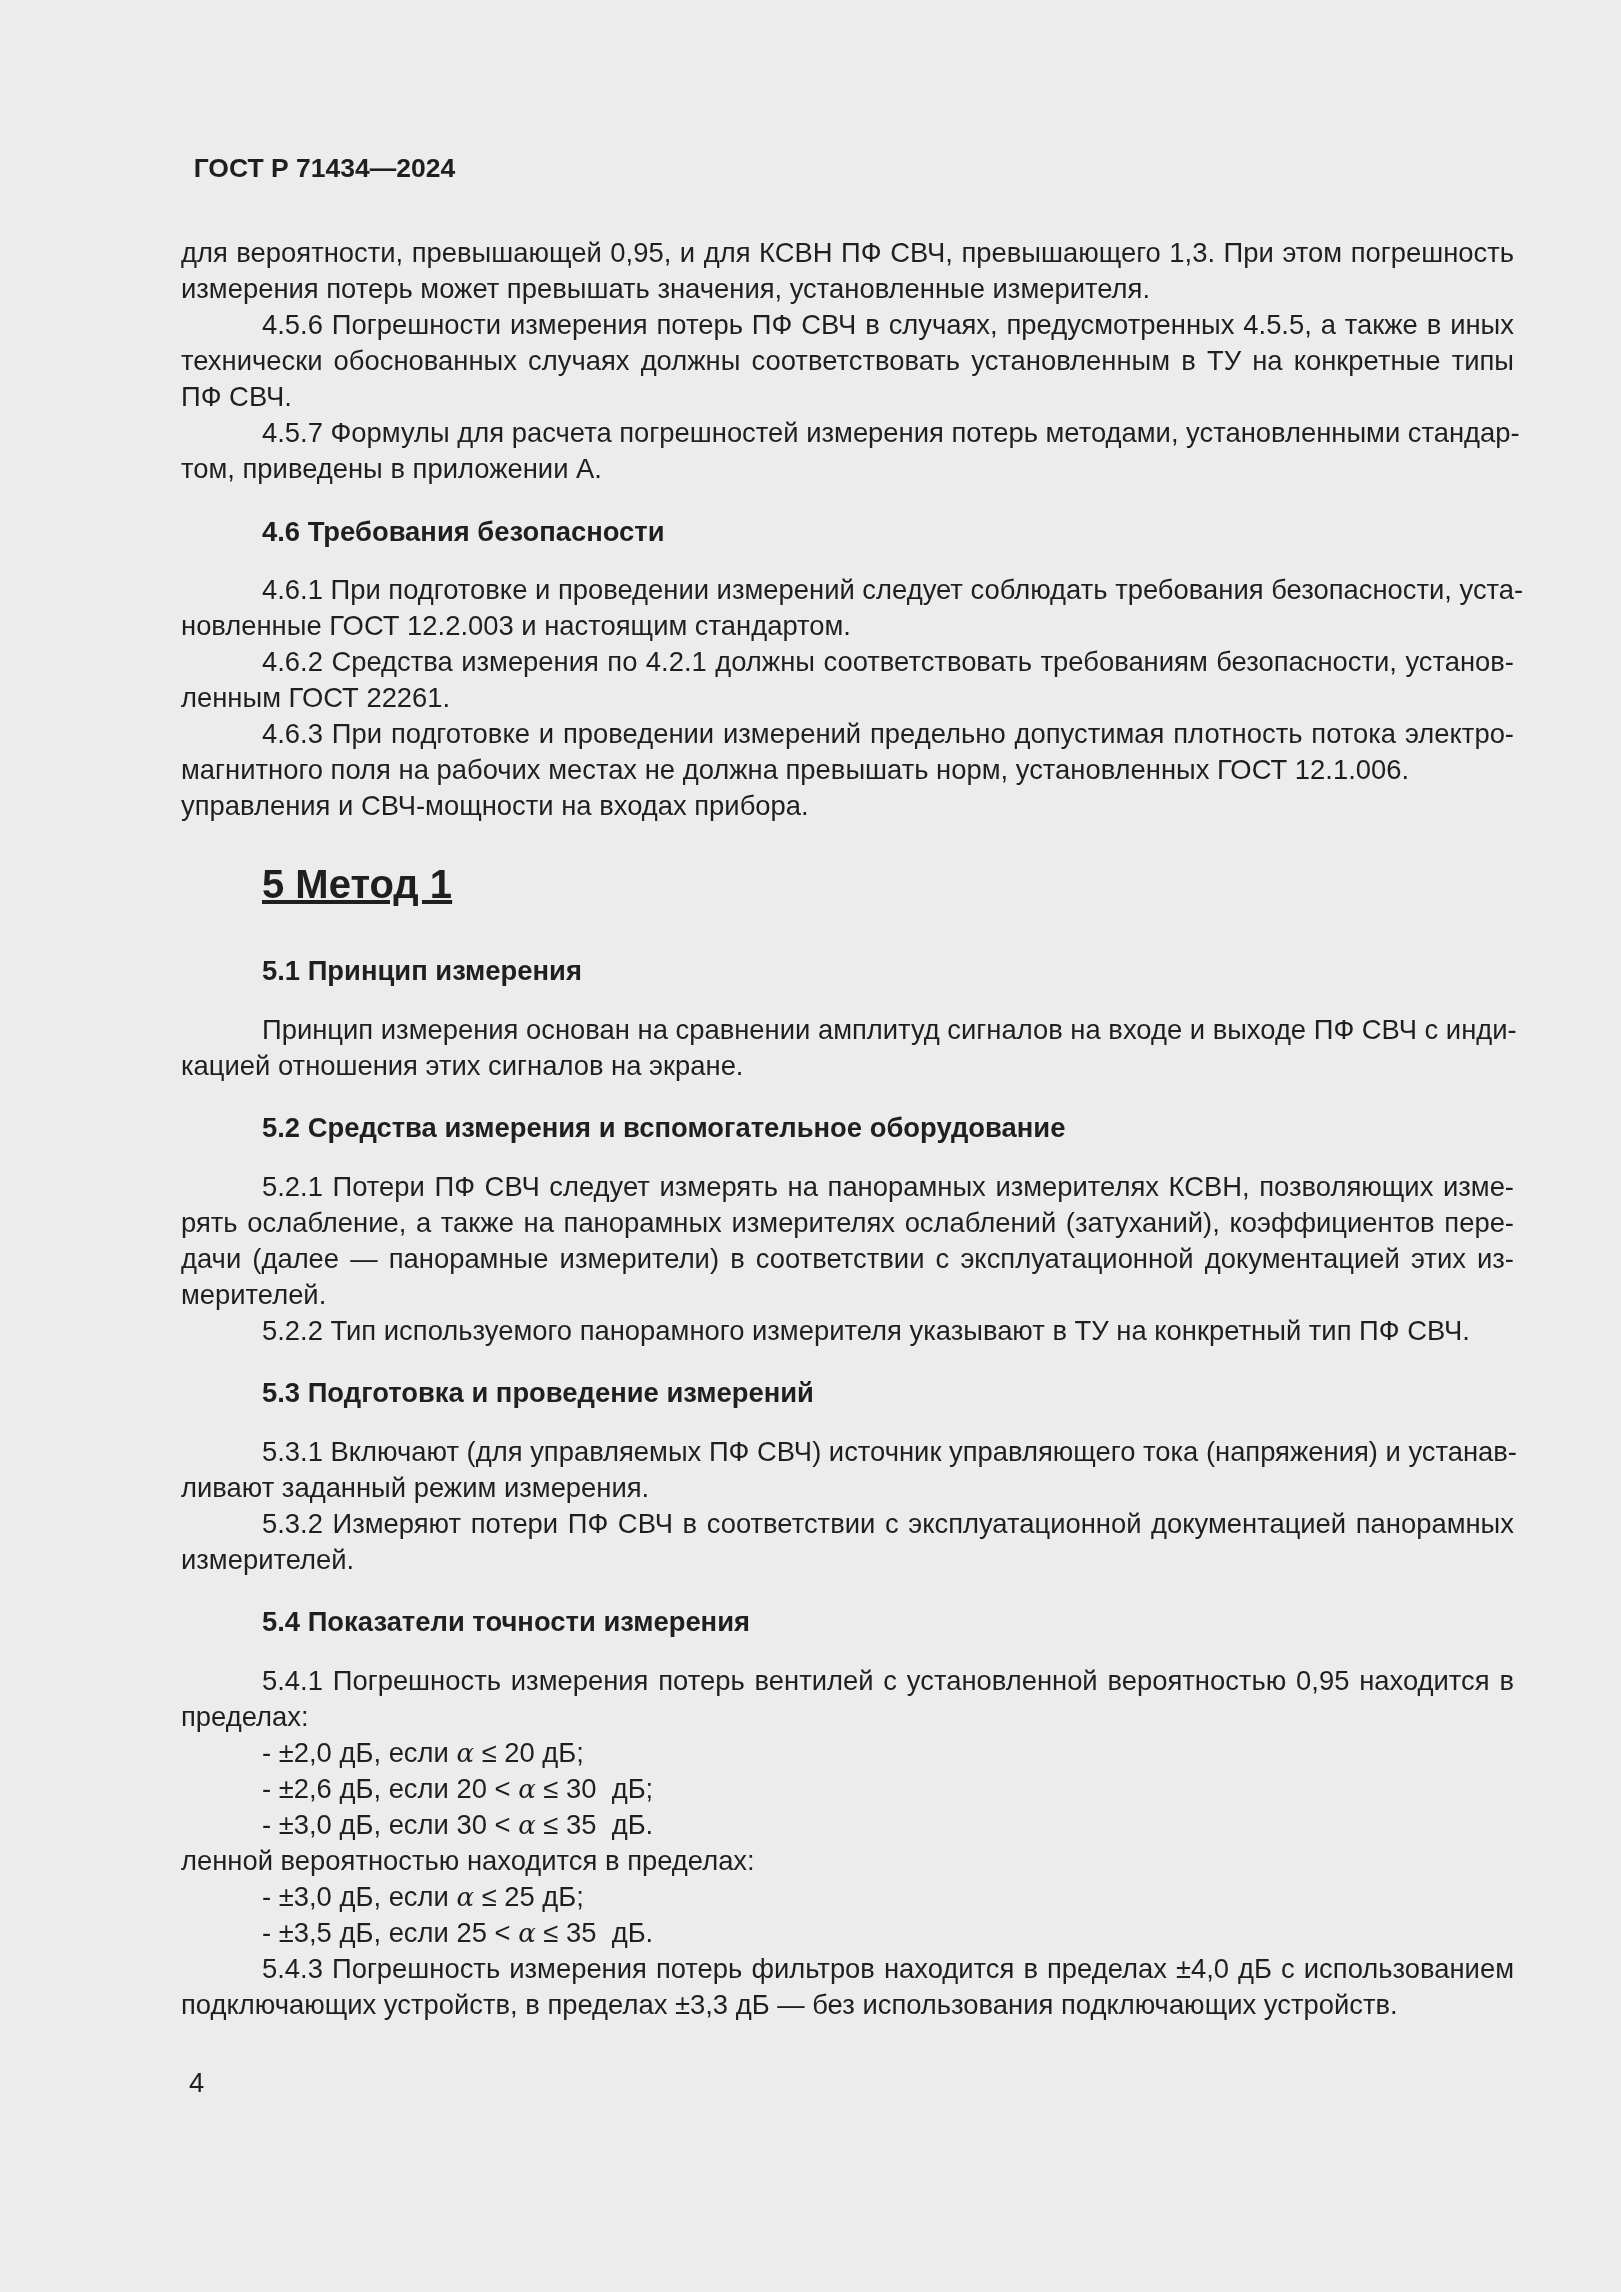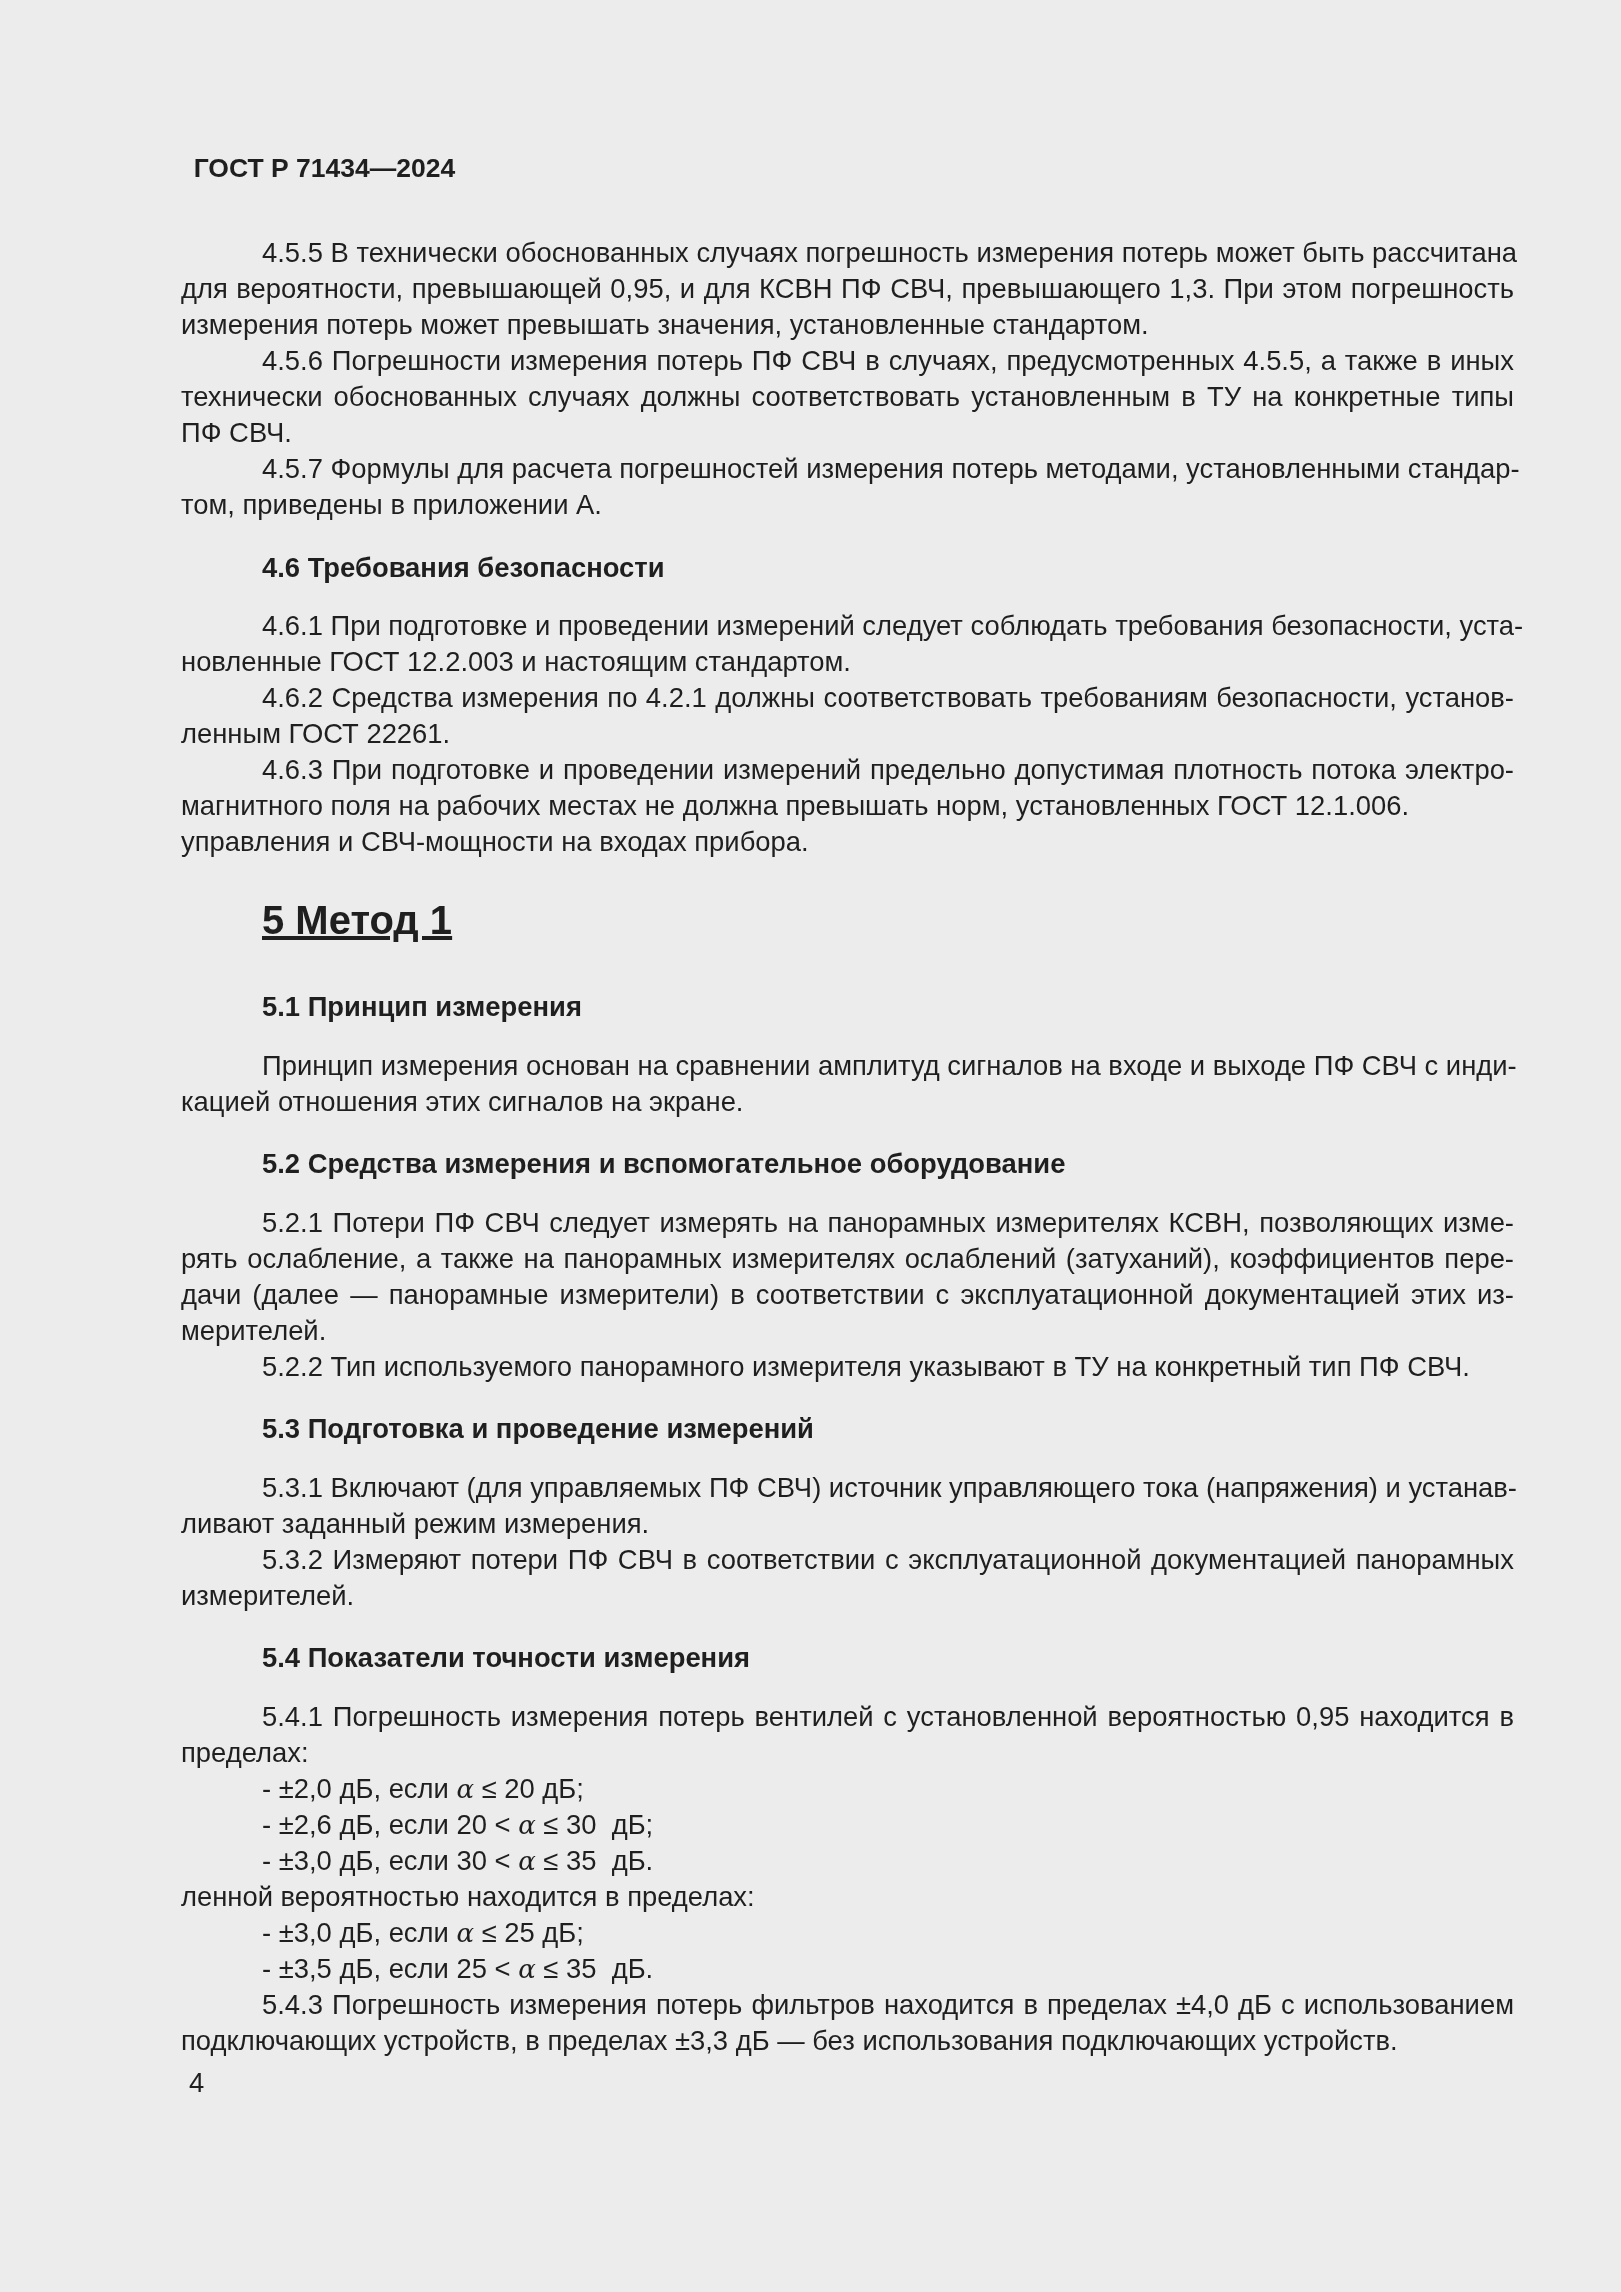--- a/index.html
+++ b/index.html
@@ -71,23 +71,22 @@
   }
 </style>
 </head>
 <body>
 
 <div class="page">
   <div class="doc-header">ГОСТ Р 71434—2024</div>
 
   <div class="content" id="content">
       <div class="para">
-        <div class="ln jl ind">4.5.5 В технически обоснованных случаях погрешность измерения потерь может быть рассчитана</div>
         <div class="ln jl">для вероятности, превышающей 0,95, и для КСВН ПФ СВЧ, превышающего 1,3. При этом погрешность</div>
-        <div class="ln last">измерения потерь может превышать значения, установленные стандартом.</div>
+        <div class="ln last">измерения потерь может превышать значения, установленные измерителя.</div>
       </div>
       <div class="para">
         <div class="ln jl ind">4.5.6 Погрешности измерения потерь ПФ СВЧ в случаях, предусмотренных 4.5.5, а также в иных</div>
         <div class="ln jl">технически обоснованных случаях должны соответствовать установленным в ТУ на конкретные типы</div>
         <div class="ln last">ПФ СВЧ.</div>
       </div>
       <div class="para">
         <div class="ln jl ind">4.5.7 Формулы для расчета погрешностей измерения потерь методами, установленными стандар-</div>
         <div class="ln last">том, приведены в приложении А.</div>
       </div>

